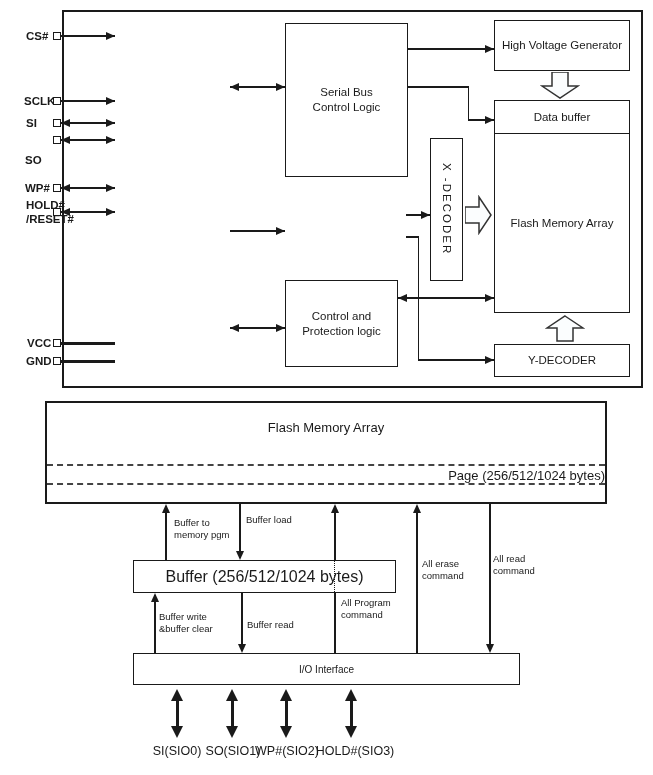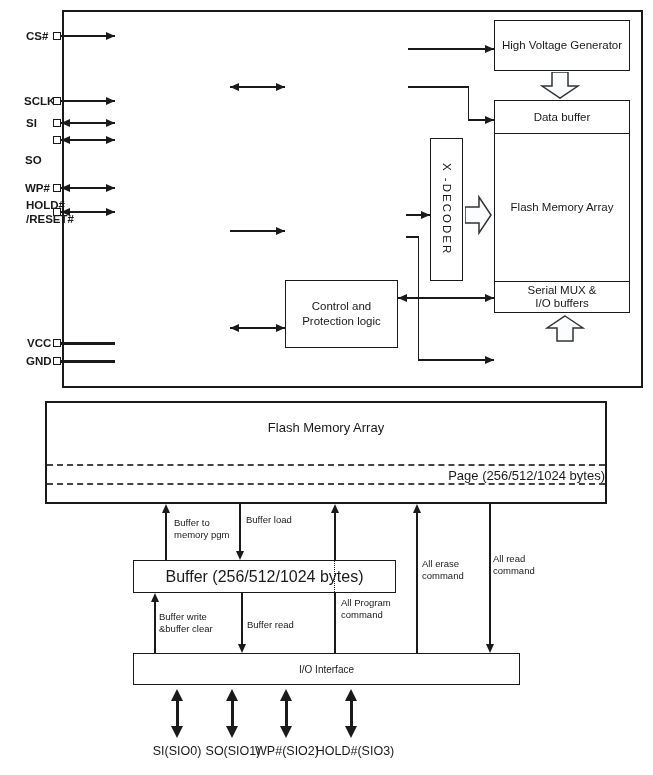--- a/index.html
+++ b/index.html
@@ -81,48 +81,51 @@
   <div class="tr r" style="left:106px; top:184px;"></div>
 
   <div class="hl" style="left:61px; top:211px; width:54px;"></div>
   <div class="tr l" style="left:61px;  top:208px;"></div>
   <div class="tr r" style="left:106px; top:208px;"></div>
 
   <div class="hl thick" style="left:61px; top:342px; width:54px;"></div>
   <div class="hl thick" style="left:61px; top:360px; width:54px;"></div>
 
 
+  <div class="box" style="left:285px; top:23px; width:123px; height:154px;">
+    <span>Serial Bus
+Control Logic</span>
+  </div>
 
   <div class="box" style="left:494px; top:20px; width:136px; height:51px;">
     <span>High Voltage Generator</span>
   </div>
 
   <div class="box" style="left:494px; top:100px; width:136px; height:213px; flex-direction:column; align-items:stretch; padding:0;">
     <div style="height:33px; border-bottom:1.5px solid #1a1a1a; display:flex; align-items:center; justify-content:center;">
       <span>Data buffer</span>
     </div>
     <div style="flex:1; display:flex; align-items:center; justify-content:center;">
       <span>Flash Memory Array</span>
     </div>
-    <div style="height:31px; border-top:1.5px solid #1a1a1a; display:flex; align-items:center; justify-content:center; line-height:13px; white-space:pre-line;">
-      <span>Serial MUX &amp;
-I/O buffers</span>
-    </div>
   </div>
 
 
   <div class="box" style="left:430px; top:138px; width:33px; height:143px;">
     <span class="vert-text">X -DECODER</span>
   </div>
 
-  <div class="box" style="left:285px; top:280px; width:113px; height:68px;">
+  <div class="box" style="left:285px; top:280px; width:113px; height:87px;">
     <span>Control and
 Protection logic</span>
   </div>
 
+  <div class="box" style="left:494px; top:344px; width:136px; height:33px;">
+    <span>Y-DECODER</span>
+  </div>
 
   <div class="hl" style="left:230px; top:86px; width:55px;"></div>
   <div class="tr l" style="left:230px; top:83px;"></div>
   <div class="tr r" style="left:276px; top:83px;"></div>
 
   <div class="hl" style="left:230px; top:230px; width:55px;"></div>
   <div class="tr r" style="left:276px; top:227px;"></div>
 
   <div class="hl" style="left:230px; top:327px; width:55px;"></div>
   <div class="tr l" style="left:230px; top:324px;"></div>

